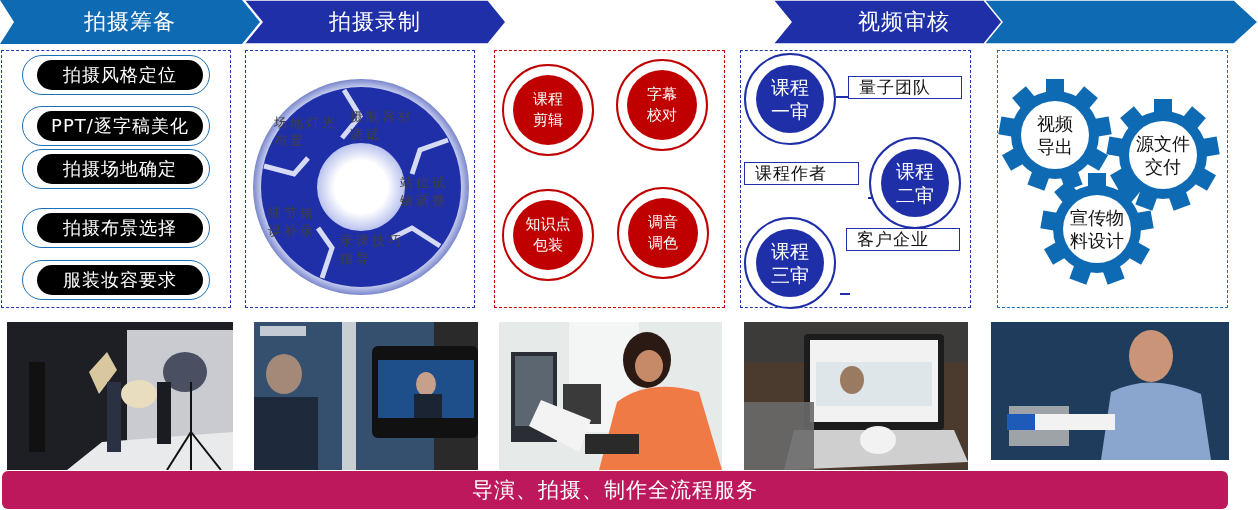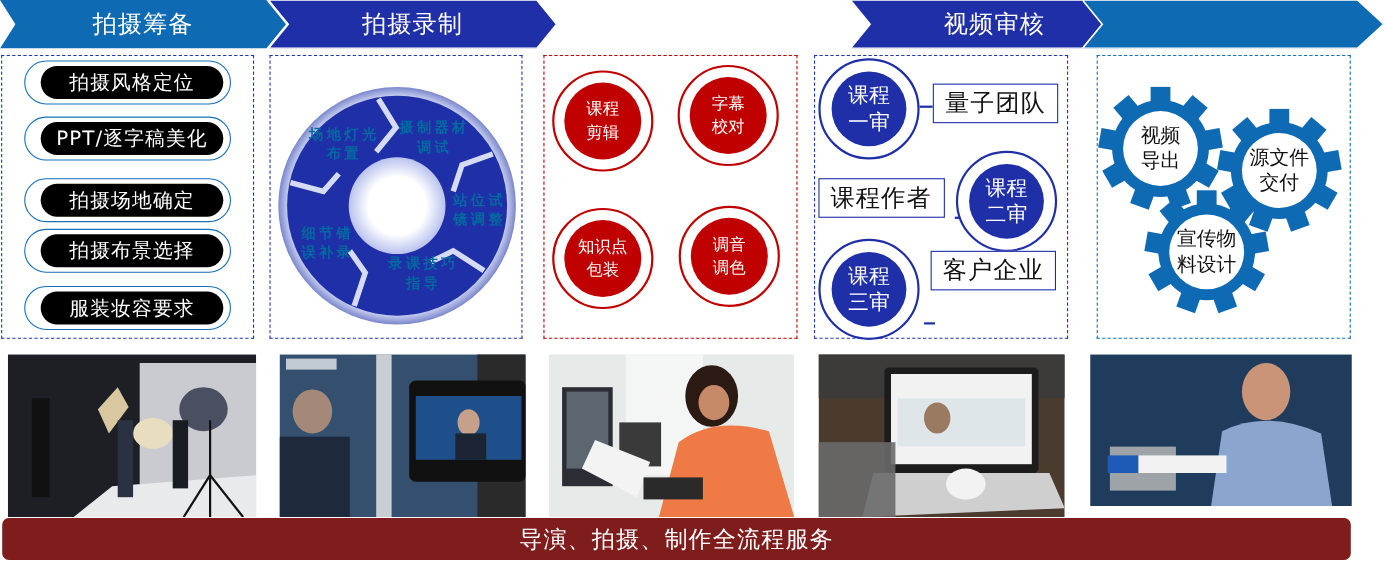--- a/index.html
+++ b/index.html
@@ -28,21 +28,21 @@
   }
   .pill {
     position: absolute; left: 14px; right: 6px; top: 4px; bottom: 4px;
     background: #000000; border-radius: 16px; color: #fff;
     display: flex; align-items: center; justify-content: center;
     font-size: 18px; letter-spacing: 1px;
   }
 
   
   .cycle { position: absolute; left: 252px; top: 78px; width: 218px; height: 218px; }
-  .cycle-label { position: absolute; color: #0369a1; font-size: 13px; letter-spacing: 3px; text-align: center; line-height: 18px; font-weight: bold; }
+  .cycle-label { position: absolute; color: #404040; font-size: 13px; letter-spacing: 3px; text-align: left; line-height: 18px; }
 
   
   .rc-outer {
     position: absolute; width: 92px; height: 92px; border-radius: 50%;
     border: 2px solid #c00000; background: #fff;
   }
   .rc-inner {
     position: absolute; left: 9px; top: 9px; width: 70px; height: 70px; border-radius: 50%;
     background: #c00000; color: #fff; display: flex; align-items: center; justify-content: center;
     text-align: center; font-size: 15px; line-height: 21px;
@@ -52,40 +52,40 @@
   .bc-outer {
     position: absolute; width: 92px; height: 92px; border-radius: 50%;
     border: 2px solid #1f2fa8; background: #fff;
   }
   .bc-inner {
     position: absolute; left: 10px; top: 10px; width: 68px; height: 68px; border-radius: 50%;
     background: #1f2fa8; color: #fff; display: flex; align-items: center; justify-content: center;
     text-align: center; font-size: 19px; line-height: 24px;
   }
   .rev-box {
-    position: absolute; height: 36px; border: 1.5px solid #1f2fa8; background: #fff;
-    display: flex; align-items: center; padding-left: 10px; font-size: 22px; color: #111; letter-spacing: 1px;
+    position: absolute; height: 23px; border: 1.5px solid #1f2fa8; background: #fff;
+    display: flex; align-items: center; padding-left: 10px; font-size: 17px; color: #111; letter-spacing: 1px;
   }
   .tick { position: absolute; height: 1.5px; background: #1f2fa8; }
 
   
   .gear { position: absolute; }
   .gear-label {
     position: absolute; color: #111; font-size: 18px; line-height: 23px; text-align: center;
     display: flex; align-items: center; justify-content: center;
   }
 
   
   .photo { position: absolute; top: 322px; height: 148px; overflow: hidden; }
   .photo svg { width: 100%; height: 100%; display: block; }
 
   
   .footer {
     position: absolute; left: 2px; top: 471px; width: 1226px; height: 38px;
-    background: #7f1d1d; border-radius: 6px; color: #fff;
+    background: #be185d; border-radius: 6px; color: #fff;
     display: flex; align-items: center; justify-content: center;
     font-size: 21px; letter-spacing: 1px;
   }
 </style>
 </head>
 <body>
 
 <div class="chevrons">
   <div class="chev" style="left:0;width:260px;">
     <svg viewBox="0 0 260 44" preserveAspectRatio="none">
@@ -112,21 +112,21 @@
   </div>
 </div>
 
 <div class="panel" style="left:1px;width:230px;"></div>
 <div class="pill-wrap" style="top:55px;">
   <div class="pill">拍摄风格定位</div>
 </div>
 <div class="pill-wrap" style="top:106px;">
   <div class="pill">PPT/逐字稿美化</div>
 </div>
-<div class="pill-wrap" style="top:162px;">
+<div class="pill-wrap" style="top:149px;">
   <div class="pill">拍摄场地确定</div>
 </div>
 <div class="pill-wrap" style="top:208px;">
   <div class="pill">拍摄布景选择</div>
 </div>
 <div class="pill-wrap" style="top:260px;">
   <div class="pill">服装妆容要求</div>
 </div>
 
 <div class="panel" style="left:245px;width:230px;"></div>

